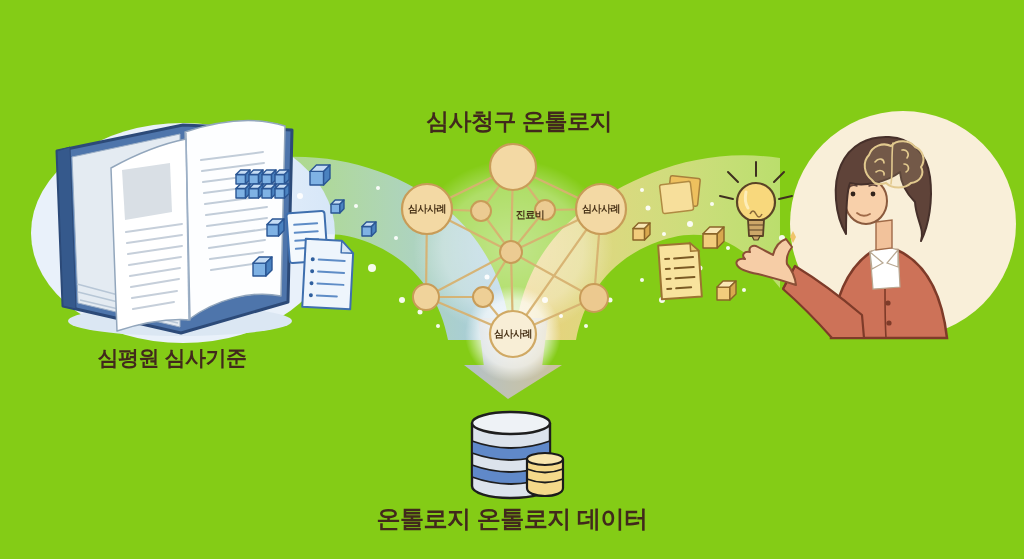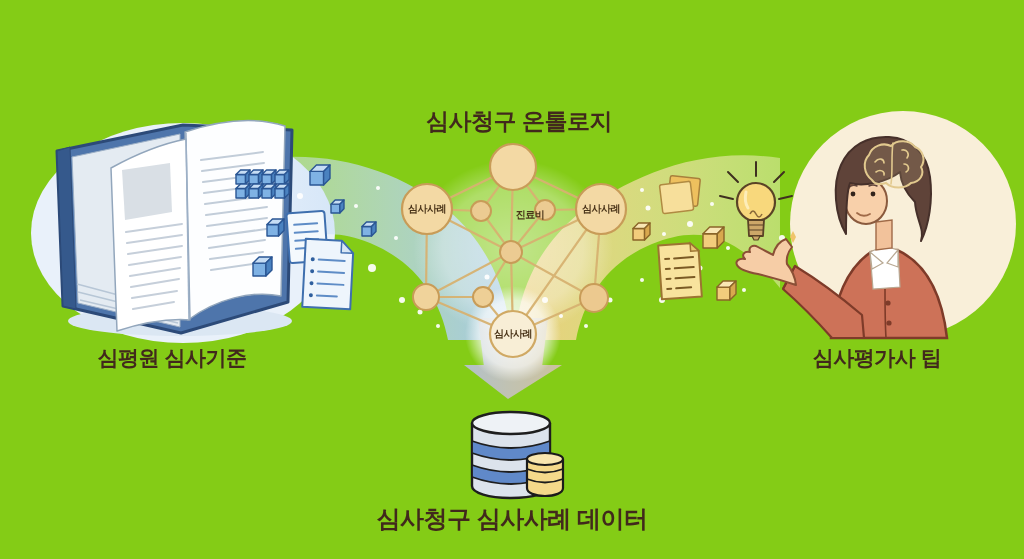--- a/index.html
+++ b/index.html
@@ -297,21 +297,20 @@
     <g>
       <path d="M527,459 L527,488 C527,493 535,496 545,496 C555,496 563,493 563,488 L563,459" fill="#f5d98a" stroke="#1b1b1b" stroke-width="2.2"></path>
       <path d="M527,469 q18,7 36,0 M527,479 q18,7 36,0" stroke="#1b1b1b" stroke-width="1.8" fill="none"></path>
       <ellipse cx="545" cy="459" rx="18" ry="6" fill="#f9e6ae" stroke="#1b1b1b" stroke-width="2.2"></ellipse>
     </g>
   </g>
 </svg>
 
 <div class="lbl lbl-title">심사청구 온톨로지</div>
 <div class="lbl lbl-left">심평원 심사기준</div>
-<div class="lbl lbl-right">심사평가사 팁</div>
-<div class="lbl lbl-bottom">심사청구 심사사례 데이터</div>
+<div class="lbl lbl-bottom">온톨로지 온톨로지 데이터</div>
 
 <div class="node-lbl" style="left:530px;top:167px;margin-top:48px;">진료비</div>
 <div class="node-lbl" style="left:427px;top:209px;">심사사례</div>
 <div class="node-lbl" style="left:601px;top:209px;">심사사례</div>
 <div class="node-lbl" style="left:513px;top:334px;">심사사례</div>
 
 </div>
 
 </body></html>

